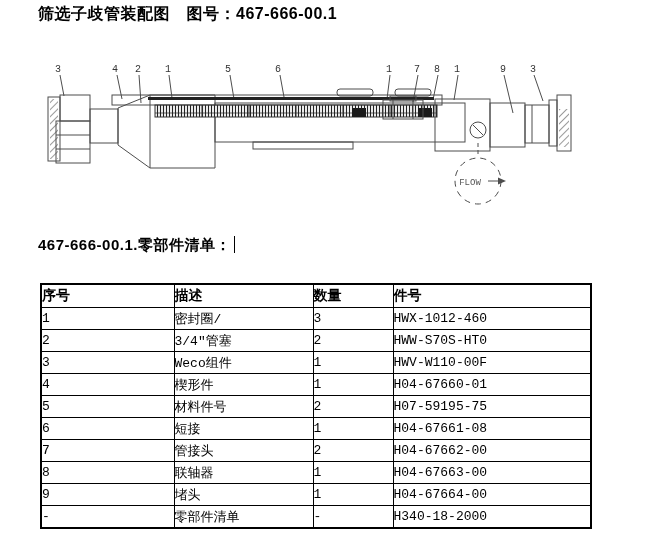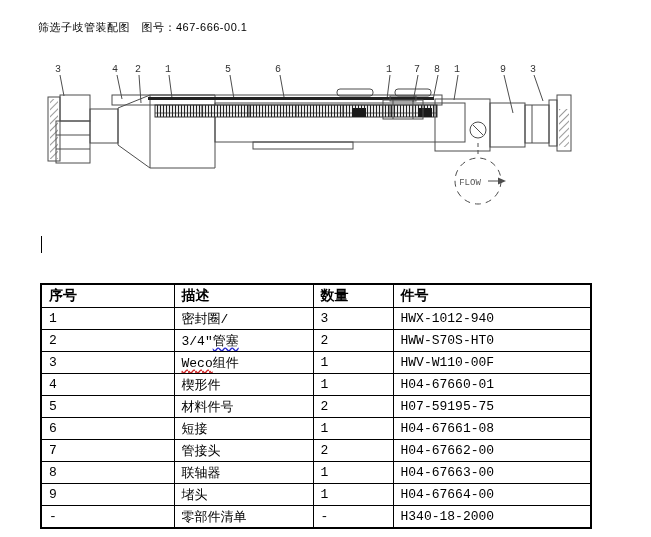--- a/index.html
+++ b/index.html
@@ -1,48 +1,48 @@
 <!DOCTYPE html>
 <html><head>
 <meta charset="utf-8">
 <style>
   html,body{margin:0;padding:0;}
   body{
     width:651px;height:537px;background:#ffffff;position:relative;overflow:hidden;
     font-family:"Liberation Sans","DejaVu Sans",sans-serif;color:#000;
   }
   .doc-title{
-    position:absolute;left:38px;top:20px;font-size:11px;font-weight:normal;
+    position:absolute;left:38px;top:4px;font-size:16px;font-weight:bold;
     letter-spacing:0.5px;white-space:pre;
   }
   .diagram-wrap{position:absolute;left:0;top:53px;width:651px;height:162px;}
   .subtitle-line{
     position:absolute;left:38px;top:236px;font-size:15px;font-weight:bold;
     letter-spacing:0.5px;white-space:nowrap;
   }
   .caret{
     display:inline-block;width:1px;height:17px;background:#000;
     vertical-align:-3px;margin-left:3px;
   }
   table.parts{
     position:absolute;left:40px;top:283px;border-collapse:collapse;
     border:2px solid #000;table-layout:fixed;width:550px;
     font-family:"Liberation Mono","DejaVu Sans Mono",monospace;
   }
   table.parts th,table.parts td{
-    border:1px solid #000;padding:1px 7px;text-align:left;vertical-align:middle;
+    border:1px solid #000;padding:1px 0;text-align:left;vertical-align:middle;
     overflow:hidden;white-space:nowrap;
   }
   table.parts th{
     font-size:14px;font-weight:bold;height:20px;
     font-family:"Liberation Sans","DejaVu Sans",sans-serif;
   }
   table.parts td{font-size:13px;height:19px;font-weight:normal;}
-  .wavy-red{text-decoration:underline;text-decoration-style:wavy;text-decoration-color:#cc2222;text-decoration-skip-ink:none;text-underline-offset:2px;}
-  .wavy-blue{text-decoration:underline;text-decoration-style:wavy;text-decoration-color:#2222cc;text-decoration-skip-ink:none;text-underline-offset:2px;}
+  .wavy-red{text-decoration-style:wavy;text-decoration-color:#cc2222;text-decoration-skip-ink:none;text-underline-offset:2px;}
+  .wavy-blue{text-decoration-style:wavy;text-decoration-color:#2222cc;text-decoration-skip-ink:none;text-underline-offset:2px;}
   svg text{font-family:"Liberation Mono","DejaVu Sans Mono",monospace;}
 </style>
 </head>
 <body>
 
 <div class="doc-title">筛选子歧管装配图　图号：467-666-00.1</div>
 
 <div class="diagram-wrap">
   <svg viewBox="0 0 651 162" width="651" height="162">
     <defs>
@@ -116,21 +116,21 @@
       <text x="417" y="19">7</text>
       <text x="437" y="19">8</text>
       <text x="457" y="19">1</text>
       <text x="503" y="19">9</text>
       <text x="533" y="19">3</text>
       <text x="470" y="132" font-size="9" fill="#555">FLOW</text>
     </g>
   </svg>
 </div>
 
-<div class="subtitle-line"><span class="caret"></span></div>
+<div class="subtitle-line"><span>467-666-00.1.零部件清单：</span><span class="caret"></span></div>
 
 <table class="parts">
   <colgroup>
     <col style="width:133px">
       <col style="width:139px">
       <col style="width:80px">
       <col style="width:198px">
   </colgroup>
   <thead>
     <tr>
@@ -138,21 +138,21 @@
       <th>描述</th>
       <th>数量</th>
       <th>件号</th>
     </tr>
   </thead>
   <tbody>
       <tr>
         <td>1</td>
         <td><span>密封圈/</span></td>
         <td>3</td>
-        <td>HWX-1012-940</td>
+        <td>HWX-1012-460</td>
       </tr>
       <tr>
         <td>2</td>
         <td><span>3/4"</span><span class="wavy-blue">管塞</span></td>
         <td>2</td>
         <td>HWW-S70S-HT0</td>
       </tr>
       <tr>
         <td>3</td>
         <td><span class="wavy-red">Weco</span><span>组件</span></td>

